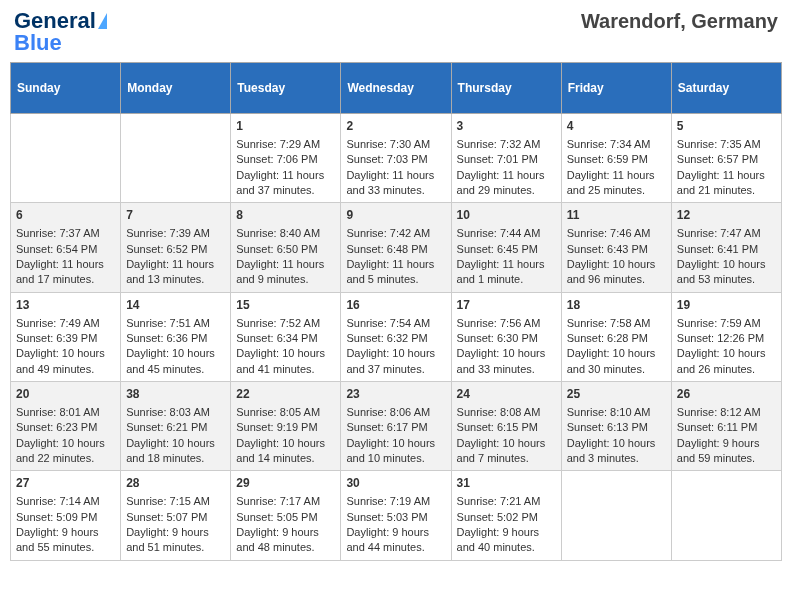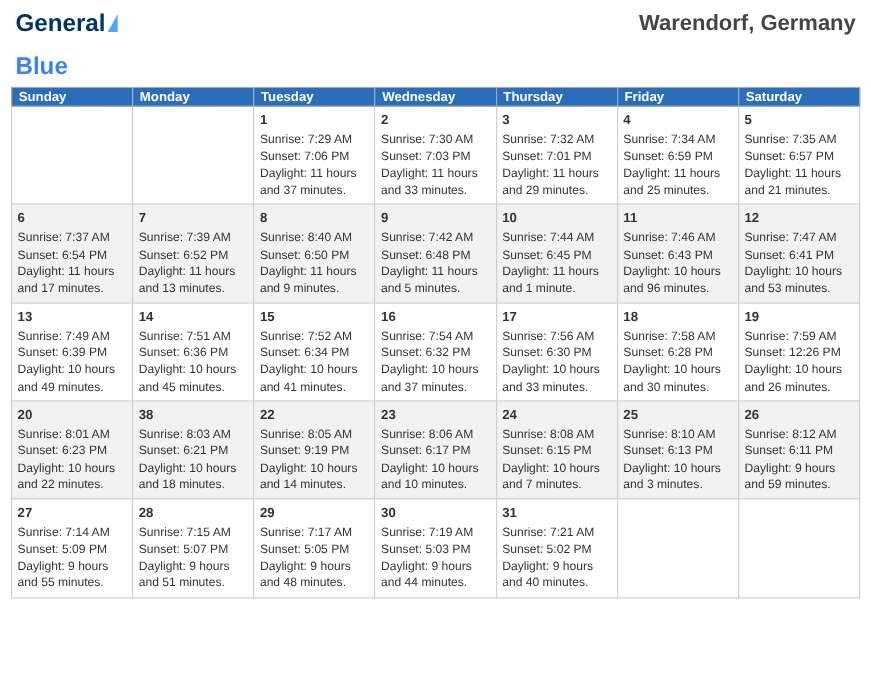--- a/index.html
+++ b/index.html
@@ -14,21 +14,20 @@
       display: flex;
       justify-content: space-between;
       align-items: flex-start;
       margin-bottom: 8px;
       padding: 0 4px;
     }
     .logo {
       display: flex;
       flex-direction: column;
       align-items: flex-start;
-      gap: 17px;
     }
     .logo-text {
       font-size: 22px;
       font-weight: bold;
       color: #003366;
       line-height: 1;
     }
     .logo-blue {
       color: #3b82f6;
     }
@@ -57,21 +56,21 @@
     }
     table {
       width: 100%;
       border-collapse: collapse;
       font-size: 11px;
     }
     thead th {
       background: #2a6ebb;
       color: #fff;
       text-align: left;
-      padding: 1px 6px;
+      padding: 18px 6px;
       font-size: 12px;
       font-weight: bold;
       border: 1px solid #aaa;
     }
     tbody td {
       vertical-align: top;
       padding: 4px 5px;
       border: 1px solid #ccc;
       min-height: 70px;
       height: 80px;

